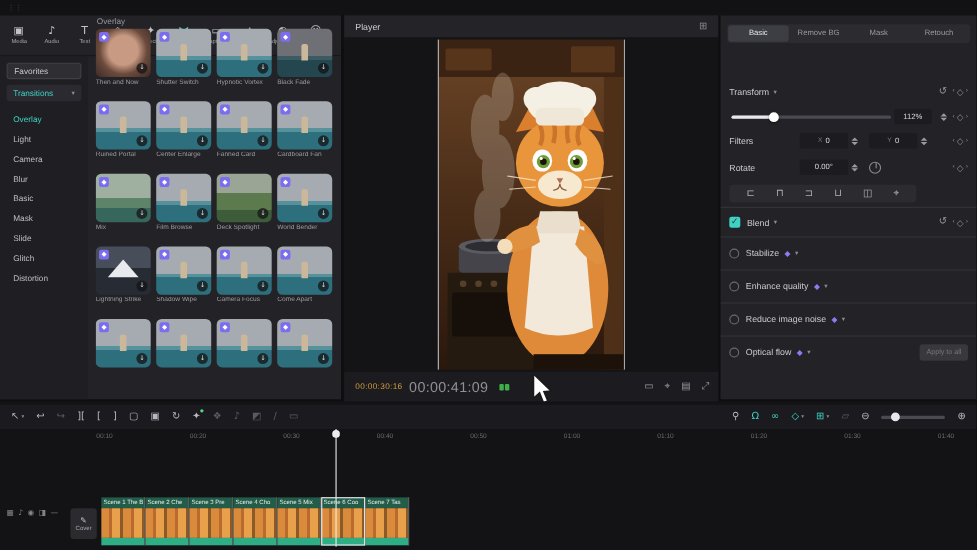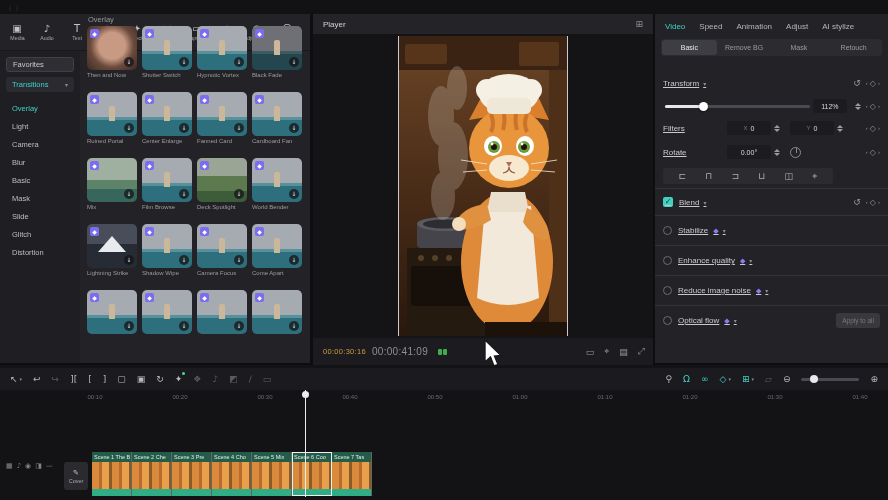--- a/index.html
+++ b/index.html
@@ -48,37 +48,37 @@
   
   #player-panel{position:absolute;left:313px;top:14px;width:340px;height:351px;background:#1c1c20;}
   #player-header{position:absolute;left:0;top:0;width:340px;height:20px;background:#242428;display:flex;align-items:center;justify-content:space-between;padding:0 10px;}
   #player-title{font-size:8px;color:#d2d2d6;}
   #player-options{font-size:9px;color:#8a8a90;}
   #viewport{position:absolute;left:0;top:20px;width:340px;height:318px;background:#141417;}
   .guide-line{position:absolute;top:2px;width:1px;height:300px;background:rgba(235,235,240,.85);}
   #video-frame{position:absolute;left:86px;top:2px;width:168px;height:300px;overflow:hidden;background:#2a1a10;}
   #player-bottom{position:absolute;left:0;top:324px;width:340px;height:27px;background:#1c1c20;display:flex;align-items:center;}
   #tc-current{font-size:7.5px;color:#cf9a3c;margin-left:10px;letter-spacing:.3px;}
-  #tc-duration{font-size:10px;color:#8f8f94;margin-left:6px;letter-spacing:.3px;}
+  #tc-duration{font-size:13px;color:#8f8f94;margin-left:6px;letter-spacing:.3px;}
   #safe-icon{margin-left:10px;display:flex;gap:1px;}
   #safe-icon b{width:4px;height:6px;background:#3fae4a;border-radius:1px;}
   #player-actions{position:absolute;right:8px;top:0;height:27px;display:flex;align-items:center;gap:10px;}
   .pa-icon{font-size:9px;color:#9a9a9e;}
   #cursor{position:absolute;left:165px;top:14px;}
 
   
   #right-panel{position:absolute;left:655px;top:14px;width:233px;height:349px;background:#232327;}
   #insp-tabs{display:flex;gap:0;padding:8px 0 0 10px;}
   .insp-tab{font-size:8px;color:#b4b4ba;margin-right:14px;cursor:pointer;}
   .insp-tab.active{color:#3fd2c3;}
   #insp-subtabs{margin:8px 6px 0 6px;height:17px;background:#2b2b30;border-radius:3px;display:flex;padding:1px;}
   .subtab{flex:1;font-size:7px;color:#9a9aa0;display:flex;align-items:center;justify-content:center;border-radius:3px;cursor:pointer;}
   .subtab.active{background:#3d3d44;color:#e8e8ec;}
   #insp-body{position:absolute;left:0;top:56px;width:233px;height:293px;overflow:hidden;}
-  .row{position:relative;height:24px;display:flex;align-items:center;padding:0 8px;text-decoration:underline;}
+  .row{position:relative;height:24px;display:flex;align-items:center;padding:0 8px;}
   .row-label{font-size:8px;color:#cacace;}
   .sub-label{font-size:7.5px;color:#a8a8ae;}
   .caret{font-size:6px;color:#8a8a90;margin-left:4px;}
   .right-ctrl{position:absolute;right:8px;display:flex;align-items:center;gap:5px;}
   .reset-icon{font-size:9px;color:#9a9aa0;}
   .kf{display:flex;align-items:center;gap:2px;color:#8a8a90;}
   .kf .arr{font-size:6px;}
   .kf .dia{font-size:8px;}
   #scale-slider{position:absolute;left:10px;top:9px;width:145px;height:3px;background:#4a4a52;border-radius:2px;}
   #scale-fill{position:absolute;left:0;top:0;height:3px;width:38px;background:#e8e8ec;border-radius:2px;}
@@ -465,27 +465,20 @@
           <span class="pa-icon icon">▤</span>
           <span class="pa-icon icon">⤢</span>
         </div>
     </div>
     <svg id="cursor" width="22" height="30" viewBox="0 0 22 30" style="top:324px;left:168px;">
       <path d="M4 2 L4 24 L9.5 19 L13 28 L17 26.5 L13.5 18 L20 17.5 Z" fill="#fff" stroke="#1a1a1a" stroke-width="1.4"></path>
     </svg>
   </div>
 
   <div id="right-panel">
-    <div id="insp-tabs">
-        <span class="insp-tab active">Video</span>
-        <span class="insp-tab">Speed</span>
-        <span class="insp-tab">Animation</span>
-        <span class="insp-tab">Adjust</span>
-        <span class="insp-tab">AI stylize</span>
-      </div>
     <div id="insp-subtabs">
         <span class="subtab active">Basic</span>
         <span class="subtab">Remove BG</span>
         <span class="subtab">Mask</span>
         <span class="subtab">Retouch</span>
       </div>
 
     <div id="insp-body">
 
       <div class="row" style="height:26px">

